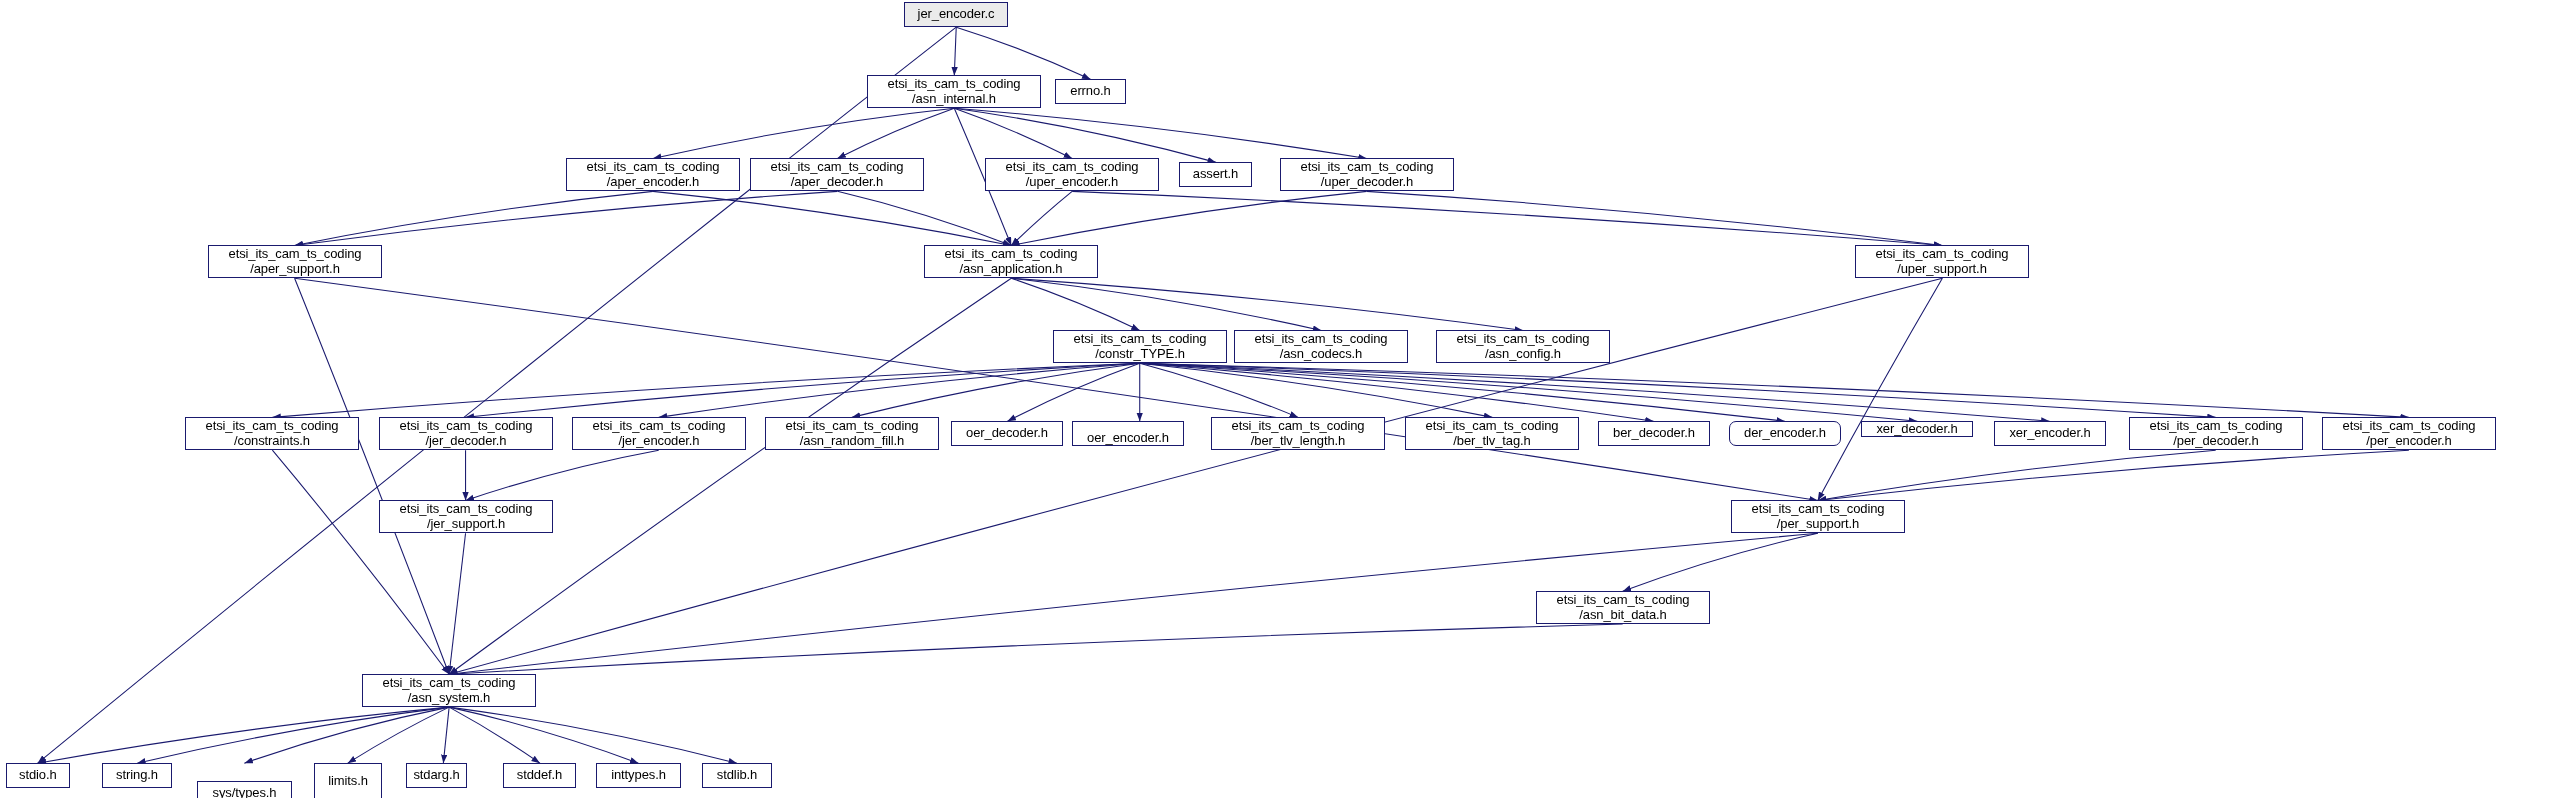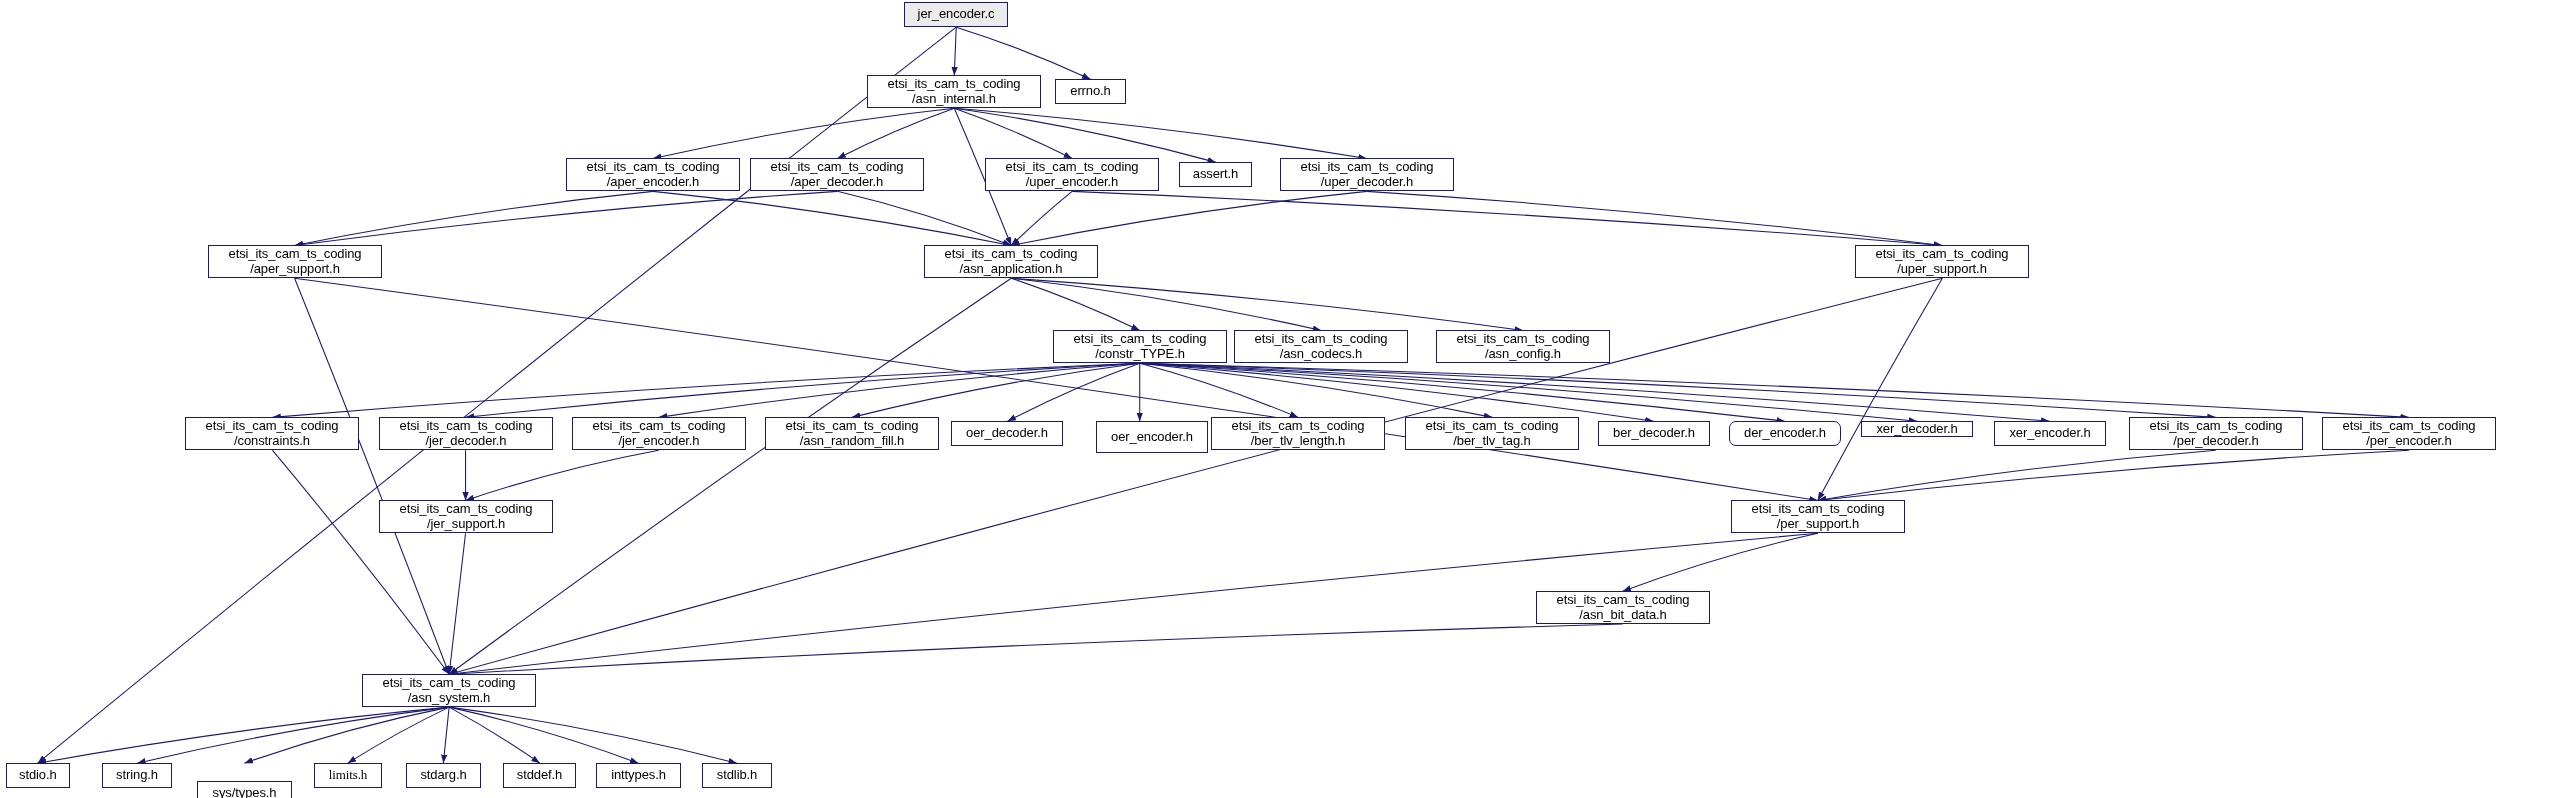--- a/index.html
+++ b/index.html
@@ -126,36 +126,36 @@
       <div class="node" style="left: 924px; top: 245px; width: 174px; height: 33px;"><span class="ln">etsi_its_cam_ts_coding</span><span class="ln">/asn_application.h</span></div>
       <div class="node" style="left: 1855px; top: 245px; width: 174px; height: 33px;"><span class="ln">etsi_its_cam_ts_coding</span><span class="ln">/uper_support.h</span></div>
       <div class="node" style="left: 1053px; top: 330px; width: 174px; height: 33px;"><span class="ln">etsi_its_cam_ts_coding</span><span class="ln">/constr_TYPE.h</span></div>
       <div class="node" style="left: 1234px; top: 330px; width: 174px; height: 33px;"><span class="ln">etsi_its_cam_ts_coding</span><span class="ln">/asn_codecs.h</span></div>
       <div class="node" style="left: 1436px; top: 330px; width: 174px; height: 33px;"><span class="ln">etsi_its_cam_ts_coding</span><span class="ln">/asn_config.h</span></div>
       <div class="node" style="left: 185px; top: 417px; width: 174px; height: 33px;"><span class="ln">etsi_its_cam_ts_coding</span><span class="ln">/constraints.h</span></div>
       <div class="node" style="left: 379px; top: 417px; width: 174px; height: 33px;"><span class="ln">etsi_its_cam_ts_coding</span><span class="ln">/jer_decoder.h</span></div>
       <div class="node" style="left: 572px; top: 417px; width: 174px; height: 33px;"><span class="ln">etsi_its_cam_ts_coding</span><span class="ln">/jer_encoder.h</span></div>
       <div class="node" style="left: 765px; top: 417px; width: 174px; height: 33px;"><span class="ln">etsi_its_cam_ts_coding</span><span class="ln">/asn_random_fill.h</span></div>
       <div class="node" style="left: 951px; top: 421px; width: 112px; height: 25px;"><span class="ln">oer_decoder.h</span></div>
-      <div class="node" style="left: 1096px; top: 421px; width: 112px; height: 32px;"><span class="ln">oer_encoder.h</span></div>
+      <div class="node" style="left: 1072px; top: 421px; width: 112px; height: 25px; justify-content: flex-end;"><span class="ln">oer_encoder.h</span></div>
       <div class="node" style="left: 1211px; top: 417px; width: 174px; height: 33px;"><span class="ln">etsi_its_cam_ts_coding</span><span class="ln">/ber_tlv_length.h</span></div>
       <div class="node" style="left: 1405px; top: 417px; width: 174px; height: 33px;"><span class="ln">etsi_its_cam_ts_coding</span><span class="ln">/ber_tlv_tag.h</span></div>
       <div class="node" style="left: 1598px; top: 421px; width: 112px; height: 25px;"><span class="ln">ber_decoder.h</span></div>
       <div class="node" style="left: 1729px; top: 421px; width: 112px; height: 25px; border-radius: 7px;"><span class="ln">der_encoder.h</span></div>
       <div class="node" style="left: 1861px; top: 421px; width: 112px; height: 16px;"><span class="ln">xer_decoder.h</span></div>
       <div class="node" style="left: 1994px; top: 421px; width: 112px; height: 25px;"><span class="ln">xer_encoder.h</span></div>
       <div class="node" style="left: 2129px; top: 417px; width: 174px; height: 33px;"><span class="ln">etsi_its_cam_ts_coding</span><span class="ln">/per_decoder.h</span></div>
       <div class="node" style="left: 2322px; top: 417px; width: 174px; height: 33px;"><span class="ln">etsi_its_cam_ts_coding</span><span class="ln">/per_encoder.h</span></div>
       <div class="node" style="left: 379px; top: 500px; width: 174px; height: 33px;"><span class="ln">etsi_its_cam_ts_coding</span><span class="ln">/jer_support.h</span></div>
       <div class="node" style="left: 1731px; top: 500px; width: 174px; height: 33px;"><span class="ln">etsi_its_cam_ts_coding</span><span class="ln">/per_support.h</span></div>
       <div class="node" style="left: 1536px; top: 591px; width: 174px; height: 33px;"><span class="ln">etsi_its_cam_ts_coding</span><span class="ln">/asn_bit_data.h</span></div>
       <div class="node" style="left: 362px; top: 674px; width: 174px; height: 33px;"><span class="ln">etsi_its_cam_ts_coding</span><span class="ln">/asn_system.h</span></div>
       <div class="node" style="left: 5.8px; top: 763px; width: 64px; height: 25px;"><span class="ln">stdio.h</span></div>
       <div class="node" style="left: 102px; top: 763px; width: 70px; height: 25px;"><span class="ln">string.h</span></div>
       <div class="node" style="left: 197px; top: 781px; width: 95px; height: 25px;"><span class="ln">sys/types.h</span></div>
-      <div class="node" style="left: 314px; top: 763px; width: 68px; height: 25px; font-family: Liberation Serif, serif;"><span class="ln">limits.h</span></div>
-      <div class="node" style="left: 406px; top: 763px; width: 75px; height: 25px;"><span class="ln">stdarg.h</span></div>
+      <div class="node" style="left: 314px; top: 763px; width: 68px; height: 36px;"><span class="ln">limits.h</span></div>
+      <div class="node" style="left: 406px; top: 763px; width: 61px; height: 25px;"><span class="ln">stdarg.h</span></div>
       <div class="node" style="left: 503px; top: 763px; width: 73px; height: 25px;"><span class="ln">stddef.h</span></div>
       <div class="node" style="left: 596px; top: 763px; width: 85px; height: 25px;"><span class="ln">inttypes.h</span></div>
       <div class="node" style="left: 702px; top: 763px; width: 70px; height: 25px;"><span class="ln">stdlib.h</span></div>
     </div>
 </div>
 
 
 </body></html>

